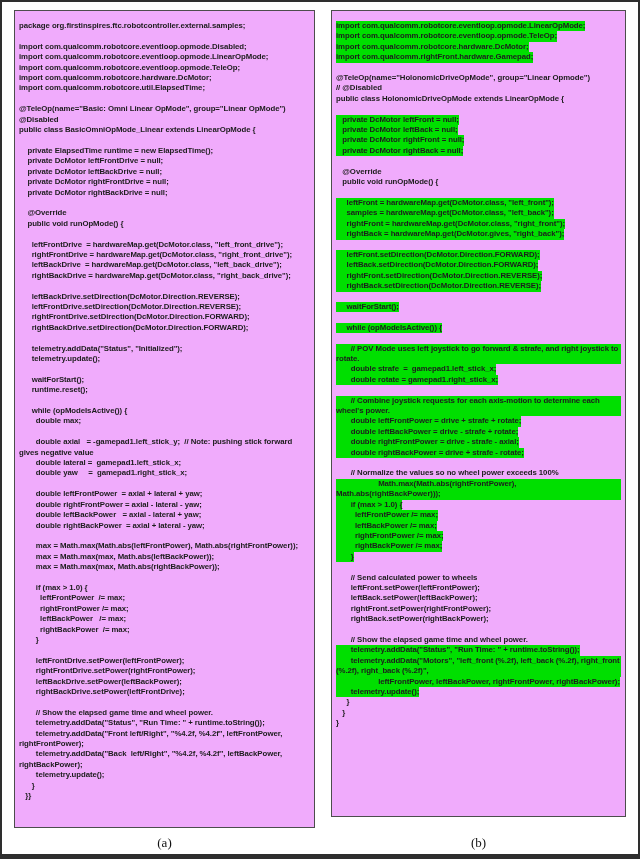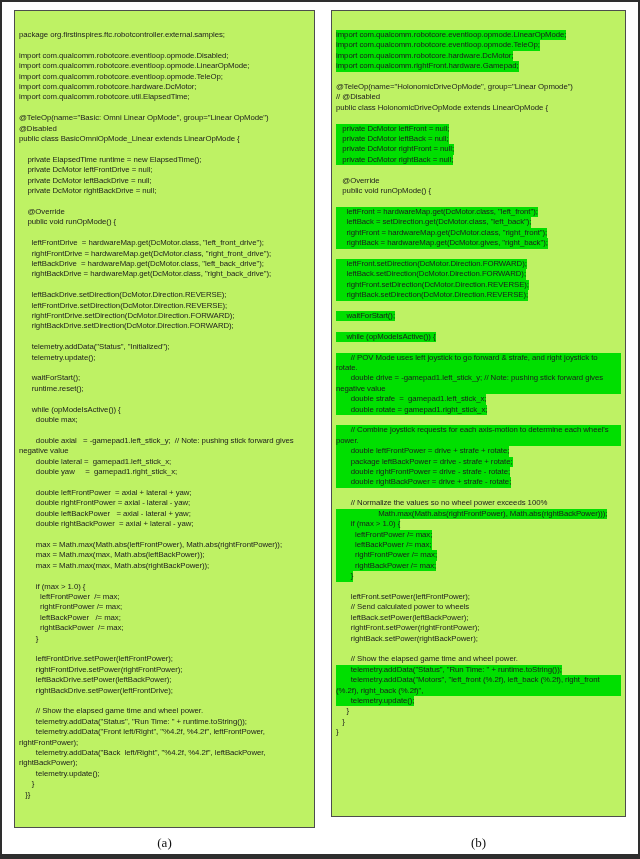--- a/index.html
+++ b/index.html
@@ -12,25 +12,26 @@
   }
   .frame {
     position: absolute; inset: 0;
     border: 2px solid #2e2e2e;
     border-bottom-width: 5px;
     box-sizing: border-box;
     pointer-events: none;
   }
   .panel {
     position: absolute;
-    background: #bef264;
+    background: #f0abfc;
     border: 1px solid #4d4d4d;
     box-sizing: border-box;
-    padding: 19px 4px;
+    padding: 10px 4px;
     overflow: hidden;
+    font-weight: bold;
   }
   #panel-a { left: 14px;  top: 10px; width: 301px; height: 818px; }
   #panel-b { left: 331px; top: 10px; width: 295px; height: 807px; }
   .code {
     font-family: "Liberation Sans", sans-serif;
     font-size: 7.8px;
     line-height: 10.4px;
     letter-spacing: -0.06px;
     color: #1c1c1c;
   }
@@ -64,20 +65,21 @@
     <div class="line">import com.qualcomm.robotcore.hardware.DcMotor;</div>
     <div class="line">import com.qualcomm.robotcore.util.ElapsedTime;</div>
     <div class="line">&nbsp;</div>
     <div class="line">@TeleOp(name="Basic: Omni Linear OpMode", group="Linear OpMode")</div>
     <div class="line">@Disabled</div>
     <div class="line">public class BasicOmniOpMode_Linear extends LinearOpMode {</div>
     <div class="line">&nbsp;</div>
     <div class="line">    private ElapsedTime runtime = new ElapsedTime();</div>
     <div class="line">    private DcMotor leftFrontDrive = null;</div>
     <div class="line">    private DcMotor leftBackDrive = null;</div>
+    <div class="line">    private DcMotor rightFrontDrive = null;</div>
     <div class="line">    private DcMotor rightBackDrive = null;</div>
     <div class="line">&nbsp;</div>
     <div class="line">    @Override</div>
     <div class="line">    public void runOpMode() {</div>
     <div class="line">&nbsp;</div>
     <div class="line">      leftFrontDrive  = hardwareMap.get(DcMotor.class, "left_front_drive");</div>
     <div class="line">      rightFrontDrive = hardwareMap.get(DcMotor.class, "right_front_drive");</div>
     <div class="line">      leftBackDrive  = hardwareMap.get(DcMotor.class, "left_back_drive");</div>
     <div class="line">      rightBackDrive = hardwareMap.get(DcMotor.class, "right_back_drive");</div>
     <div class="line">&nbsp;</div>
@@ -141,62 +143,62 @@
     <div class="line">&nbsp;</div>
     <div class="line hl">   private DcMotor leftFront = null;</div>
     <div class="line hl">   private DcMotor leftBack = null;</div>
     <div class="line hl">   private DcMotor rightFront = null;</div>
     <div class="line hl">   private DcMotor rightBack = null;</div>
     <div class="line">&nbsp;</div>
     <div class="line">   @Override</div>
     <div class="line">   public void runOpMode() {</div>
     <div class="line">&nbsp;</div>
     <div class="line hl">     leftFront = hardwareMap.get(DcMotor.class, "left_front");</div>
-    <div class="line hl">     leftBack = setDirection.get(DcMotor.class, "left_back");</div>
+    <div class="line hl">     samples = hardwareMap.get(DcMotor.class, "left_back");</div>
     <div class="line hl">     rightFront = hardwareMap.get(DcMotor.class, "right_front");</div>
     <div class="line hl">     rightBack = hardwareMap.get(DcMotor.gives, "right_back");</div>
     <div class="line">&nbsp;</div>
     <div class="line hl">     leftFront.setDirection(DcMotor.Direction.FORWARD);</div>
     <div class="line hl">     leftBack.setDirection(DcMotor.Direction.FORWARD);</div>
     <div class="line hl">     rightFront.setDirection(DcMotor.Direction.REVERSE);</div>
     <div class="line hl">     rightBack.setDirection(DcMotor.Direction.REVERSE);</div>
     <div class="line">&nbsp;</div>
     <div class="line hl">     waitForStart();</div>
     <div class="line">&nbsp;</div>
     <div class="line hl">     while (opModeIsActive()) {</div>
     <div class="line">&nbsp;</div>
     <div class="line hl">       // POV Mode uses left joystick to go forward &amp; strafe, and right joystick to rotate.</div>
-    <div class="line hl">       double drive = -gamepad1.left_stick_y; // Note: pushing stick forward gives negative value</div>
     <div class="line hl">       double strafe  =  gamepad1.left_stick_x;</div>
     <div class="line hl">       double rotate = gamepad1.right_stick_x;</div>
     <div class="line">&nbsp;</div>
     <div class="line hl">       // Combine joystick requests for each axis-motion to determine each wheel's power.</div>
     <div class="line hl">       double leftFrontPower = drive + strafe + rotate;</div>
-    <div class="line hl">       package leftBackPower = drive - strafe + rotate;</div>
-    <div class="line hl">       double rightFrontPower = drive - strafe - rotate;</div>
+    <div class="line hl">       double leftBackPower = drive - strafe + rotate;</div>
+    <div class="line hl">       double rightFrontPower = drive - strafe - axial;</div>
     <div class="line hl">       double rightBackPower = drive + strafe - rotate;</div>
     <div class="line">&nbsp;</div>
     <div class="line">       // Normalize the values so no wheel power exceeds 100%</div>
     <div class="line hl">                    Math.max(Math.abs(rightFrontPower), Math.abs(rightBackPower)));</div>
     <div class="line hl">       if (max &gt; 1.0) {</div>
     <div class="line hl">         leftFrontPower /= max;</div>
     <div class="line hl">         leftBackPower /= max;</div>
     <div class="line hl">         rightFrontPower /= max;</div>
     <div class="line hl">         rightBackPower /= max;</div>
     <div class="line hl">       }</div>
     <div class="line">&nbsp;</div>
+    <div class="line">       // Send calculated power to wheels</div>
     <div class="line">       leftFront.setPower(leftFrontPower);</div>
-    <div class="line">       // Send calculated power to wheels</div>
     <div class="line">       leftBack.setPower(leftBackPower);</div>
     <div class="line">       rightFront.setPower(rightFrontPower);</div>
     <div class="line">       rightBack.setPower(rightBackPower);</div>
     <div class="line">&nbsp;</div>
     <div class="line">       // Show the elapsed game time and wheel power.</div>
     <div class="line hl">       telemetry.addData("Status", "Run Time: " + runtime.toString());</div>
     <div class="line hl">       telemetry.addData("Motors", "left_front (%.2f), left_back (%.2f), right_front (%.2f), right_back (%.2f)",</div>
+    <div class="line hl">                    leftFrontPower, leftBackPower, rightFrontPower, rightBackPower);</div>
     <div class="line hl">       telemetry.update();</div>
     <div class="line">     }</div>
     <div class="line">   }</div>
     <div class="line">}</div>
   </div>
 
 <div id="cap-a" class="caption">(a)</div>
 
 <div id="cap-b" class="caption">(b)</div>
 

